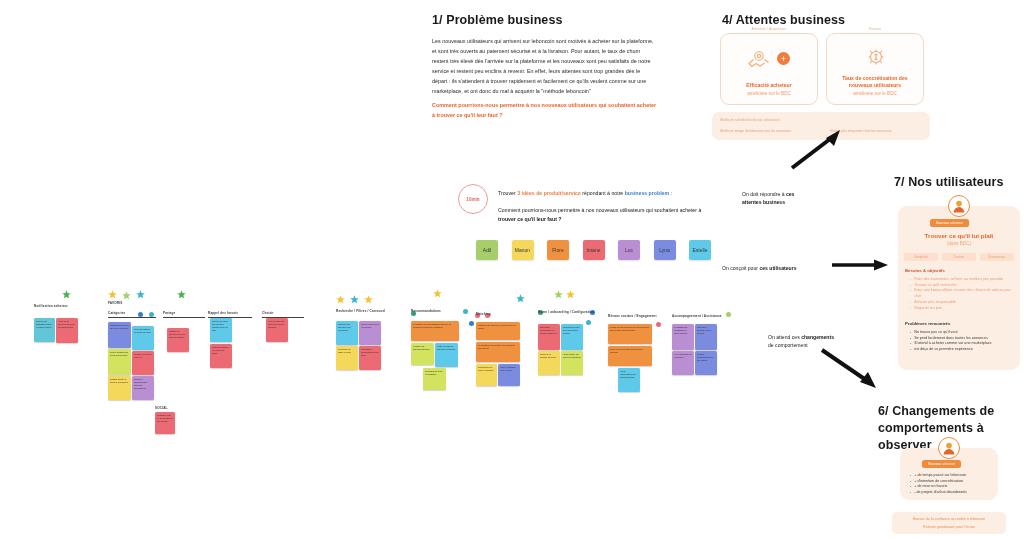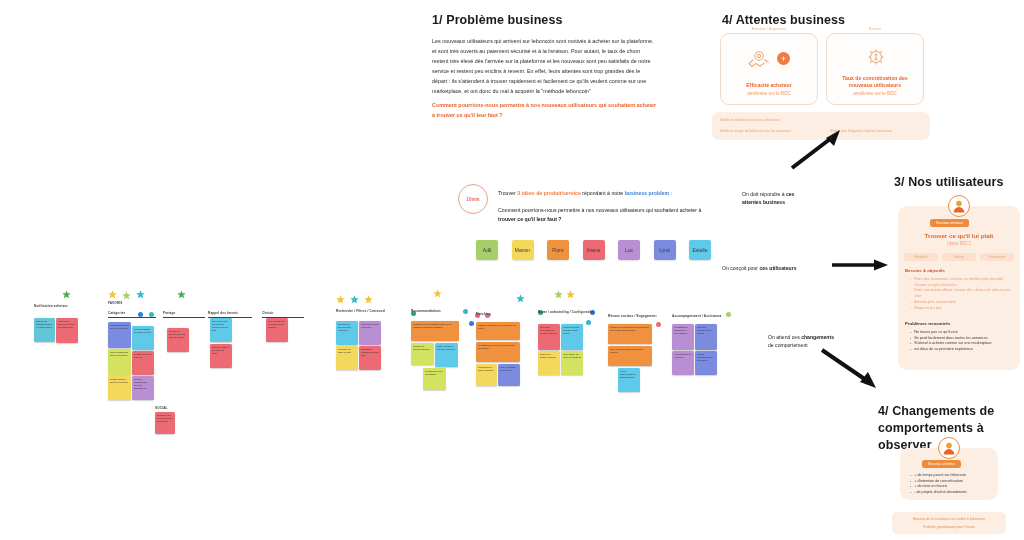--- a/index.html
+++ b/index.html
@@ -259,21 +259,21 @@
     <div class="kpi-title" style="margin-bottom:2px; padding:0 6px;">Taux de concrétisation des nouveaux utilisateurs</div>
     <div class="kpi-sub">améliorée sur le BDC</div>
   </div>
 
   <div class="banner" style="left:712px; top:112px; width:218px; height:28px;">
     <div class="banner-line" style="left:8px; top:6px;">Meilleure satisfaction de nos utilisateurs</div>
     <div class="banner-line" style="left:8px; top:17px;">Meilleure image du leboncoin par les nouveaux</div>
     <div class="banner-line" style="left:118px; top:17px;">Visites plus fréquente chez les nouveaux</div>
   </div>
 
-  <div class="abs sec-title" style="left:894px; top:174px;">3/ Nos utilisateurs</div>
+  <div class="abs sec-title" style="left:894px; top:174px;">7/ Nos utilisateurs</div>
 
   <div class="persona-card" style="left:898px; top:206px; width:122px; height:164px;">
     <div class="persona-avatar" style="left:50px; top:-11px;">
       <svg width="14" height="14" viewBox="0 0 14 14">
         <circle cx="7" cy="4.6" r="2.8" fill="#f0a030"></circle>
         <path d="M1.6 13.5 a5.4 5.4 0 0 1 10.8 0 z" fill="#e8642a"></path>
       </svg>
     </div>
     <div class="persona-badge" style="left:32px; top:13px;">Nouveau acheteur</div>
     <div class="persona-name" style="top:26px;">Trouver ce qu'il lui plaît</div>
@@ -321,21 +321,21 @@
           <span>-</span>
           <span>S'attend à acheter comme sur une marketplace</span>
         </div>
       <div style="display:flex; gap:3px;">
           <span>-</span>
           <span>est déçu de sa première expérience</span>
         </div>
     </div>
   </div>
 
-  <div class="abs sec-title" style="left:878px; top:403px; width:146px;">4/ Changements de comportements à observer</div>
+  <div class="abs sec-title" style="left:878px; top:403px; width:146px;">6/ Changements de comportements à observer</div>
 
   <div class="persona-card" style="left:900px; top:448px; width:98px; height:52px;">
     <div class="persona-avatar" style="left:38px; top:-11px;">
       <svg width="14" height="14" viewBox="0 0 14 14">
         <circle cx="7" cy="4.6" r="2.8" fill="#f0a030"></circle>
         <path d="M1.6 13.5 a5.4 5.4 0 0 1 10.8 0 z" fill="#e8642a"></path>
       </svg>
     </div>
     <div class="persona-badge" style="left:22px; top:12px;">Nouveau acheteur</div>
     <div class="persona-li dark" style="left:10px; top:25px; width:86px;">

